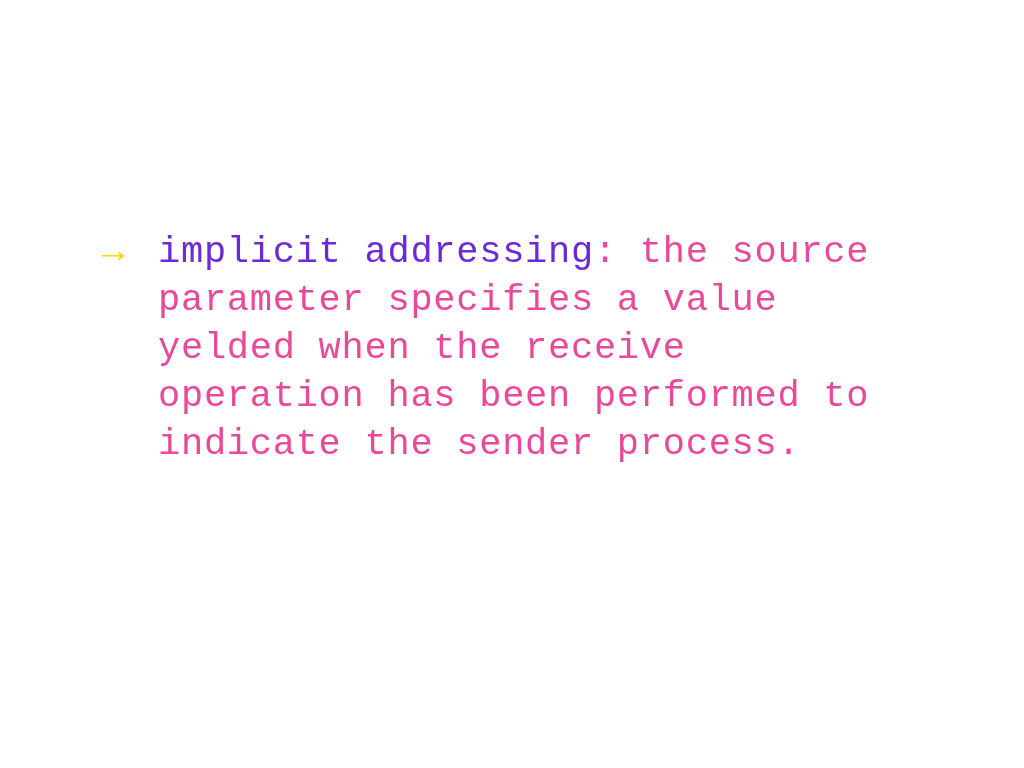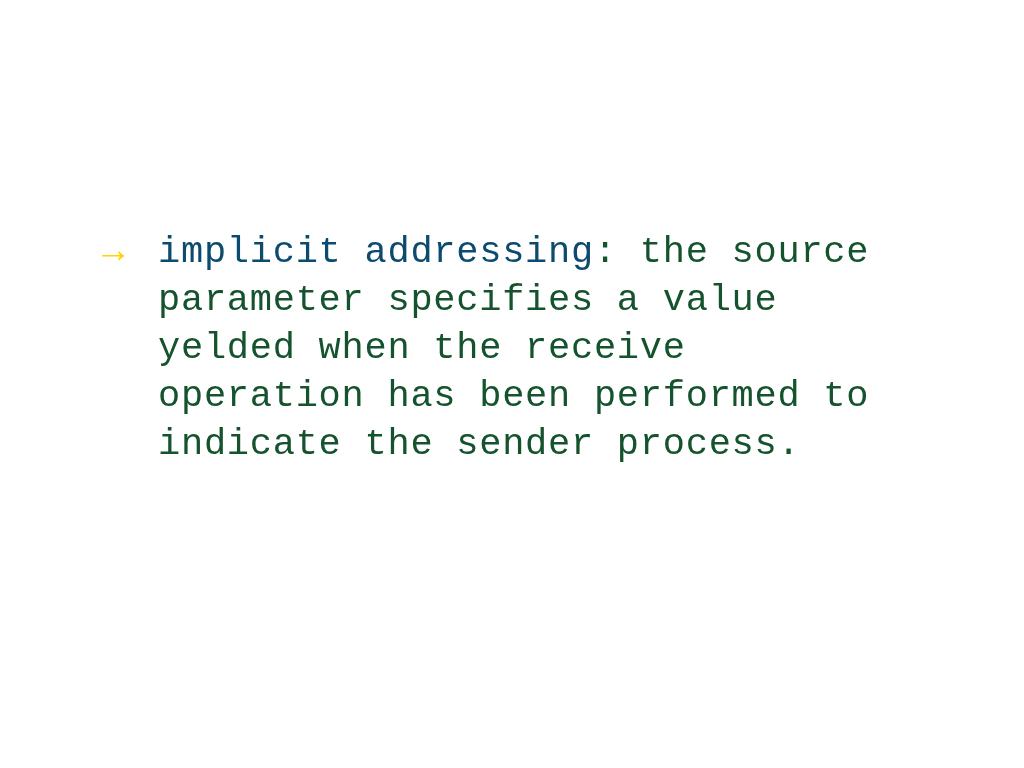--- a/index.html
+++ b/index.html
@@ -25,24 +25,24 @@
       font-weight: bold;
       position: absolute;
       left: -3px;
       top: 0;
       font-size: 37px;
     }
     .text-block {
       padding-left: 53px;
     }
     .highlight {
-      color: #0c4a6e;
+      color: #6d28d9;
     }
     .body-text {
-      color: #14532d;
+      color: #ec4899;
     }
   </style>
 </head>
 <body>
 
 <div class="content">
   <span class="arrow">→</span>
   <div class="text-block">
     <span class="highlight">implicit addressing</span><span class="body-text">: the source parameter specifies a value yelded when the receive operation has been performed to indicate the sender process.</span>
   </div>

